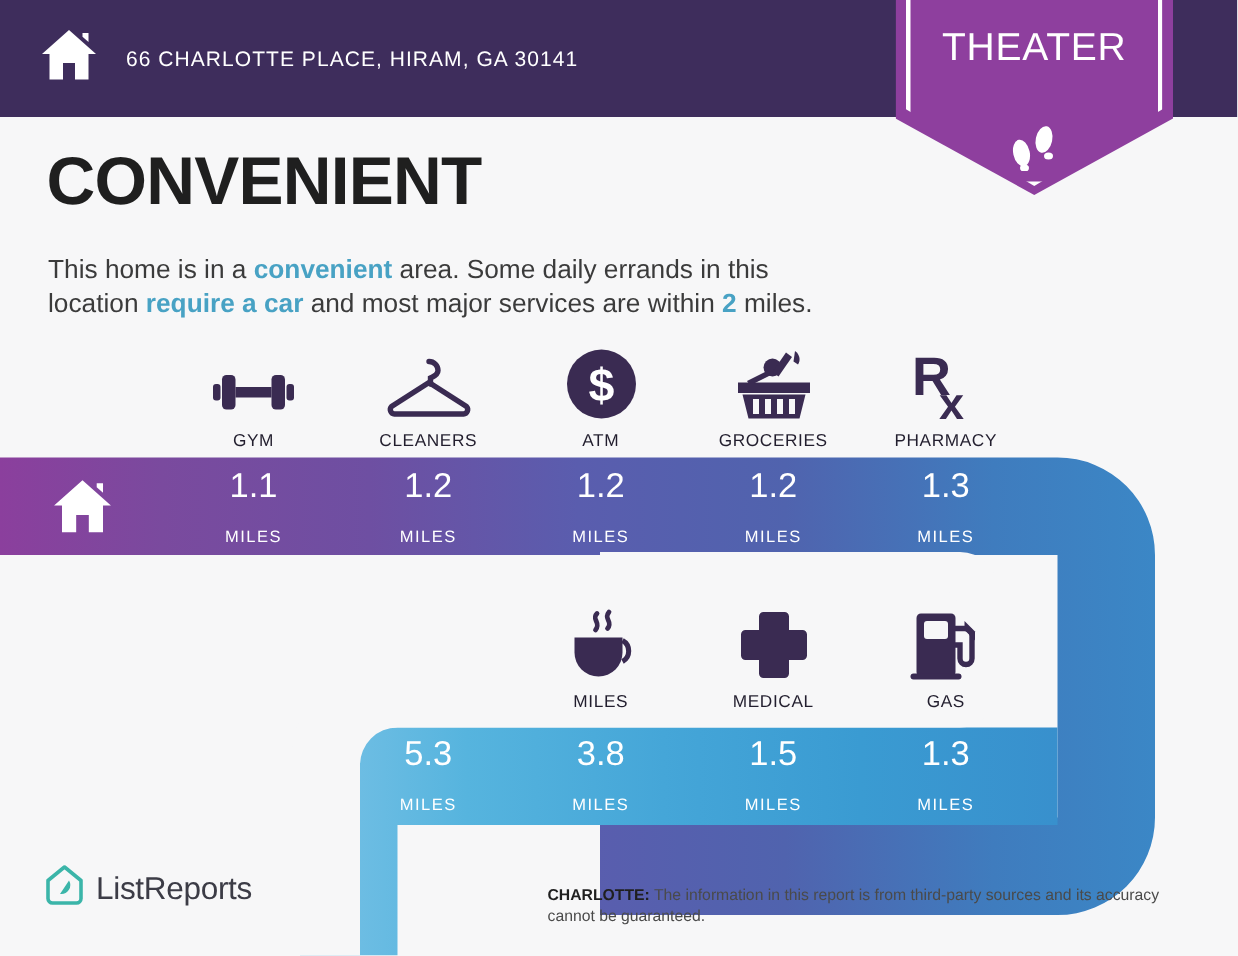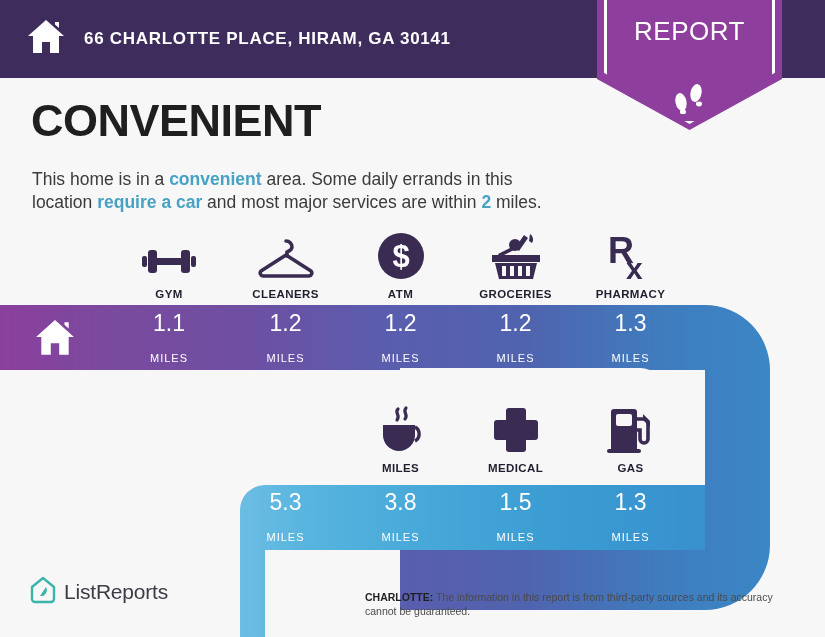--- a/index.html
+++ b/index.html
@@ -13,22 +13,22 @@
   .page{position:relative;width:825px;height:637px;overflow:hidden;background:#f7f7f8;}
 
   
   .header{
     position:absolute;left:0;top:0;width:825px;height:78px;
     background:#3e2d5c;
     display:flex;align-items:center;
   }
   .header-home{margin-left:26px;margin-right:18px;display:block;}
   .header-addr{
-    color:#ffffff;font-size:17px;letter-spacing:.7px;
-    font-weight:700;white-space:nowrap;
+    color:#ffffff;font-size:14px;letter-spacing:.7px;
+    font-weight:400;white-space:nowrap;
   }
 
   
   .badge{
     position:absolute;left:597px;top:-4px;width:185px;height:134px;
     z-index:5;
   }
   .badge-shape{
     position:absolute;inset:0;
     background:#8e3f9e;
@@ -69,21 +69,21 @@
   .iconrow{position:absolute;left:0;width:825px;}
   .iconrow1{top:218px;height:82px;}
   .iconrow2{top:392px;height:82px;}
   .iconcell{
     position:absolute;top:0;
     display:flex;flex-direction:column;align-items:center;justify-content:flex-end;
     height:100%;
   }
   .iconglyph{height:52px;display:flex;align-items:flex-end;justify-content:center;}
   .iconlabel{
-    margin-top:7px;font-size:11.5px;font-weight:bold;color:#221e2e;
+    margin-top:7px;font-size:11.5px;font-weight:normal;color:#221e2e;
     letter-spacing:.4px;white-space:nowrap;
   }
 
   
   .distcell{
     position:absolute;
     display:flex;flex-direction:column;align-items:center;justify-content:center;
     color:#ffffff;text-align:center;gap:16px;
   }
   .distnum{font-size:23px;line-height:24px;font-weight:400;}
@@ -116,21 +116,21 @@
         <path d="M29 4 h4 v6 l-4 -3.5 Z" fill="#ffffff"></path>
       </svg>
     </span>
     <span class="header-addr">66 CHARLOTTE PLACE, HIRAM, GA 30141</span>
   </div>
 
   <div class="badge">
     <div class="badge-shape"></div>
     <div class="badge-inner"></div>
     <div class="badge-txt">
-      <div>REPORT</div>
+      <div>THEATER</div>
     </div>
     <span class="badge-feet">
       <svg width="40" height="34" viewBox="0 0 40 34">
         <ellipse cx="11" cy="22" rx="5.5" ry="9" fill="#fff" transform="rotate(-12 11 22)"></ellipse>
         <ellipse cx="26" cy="13" rx="5.5" ry="9" fill="#fff" transform="rotate(12 26 13)"></ellipse>
         <ellipse cx="13" cy="32" rx="3" ry="2.4" fill="#fff"></ellipse>
         <ellipse cx="29" cy="24" rx="3" ry="2.4" fill="#fff"></ellipse>
       </svg>
     </span>
   </div>

